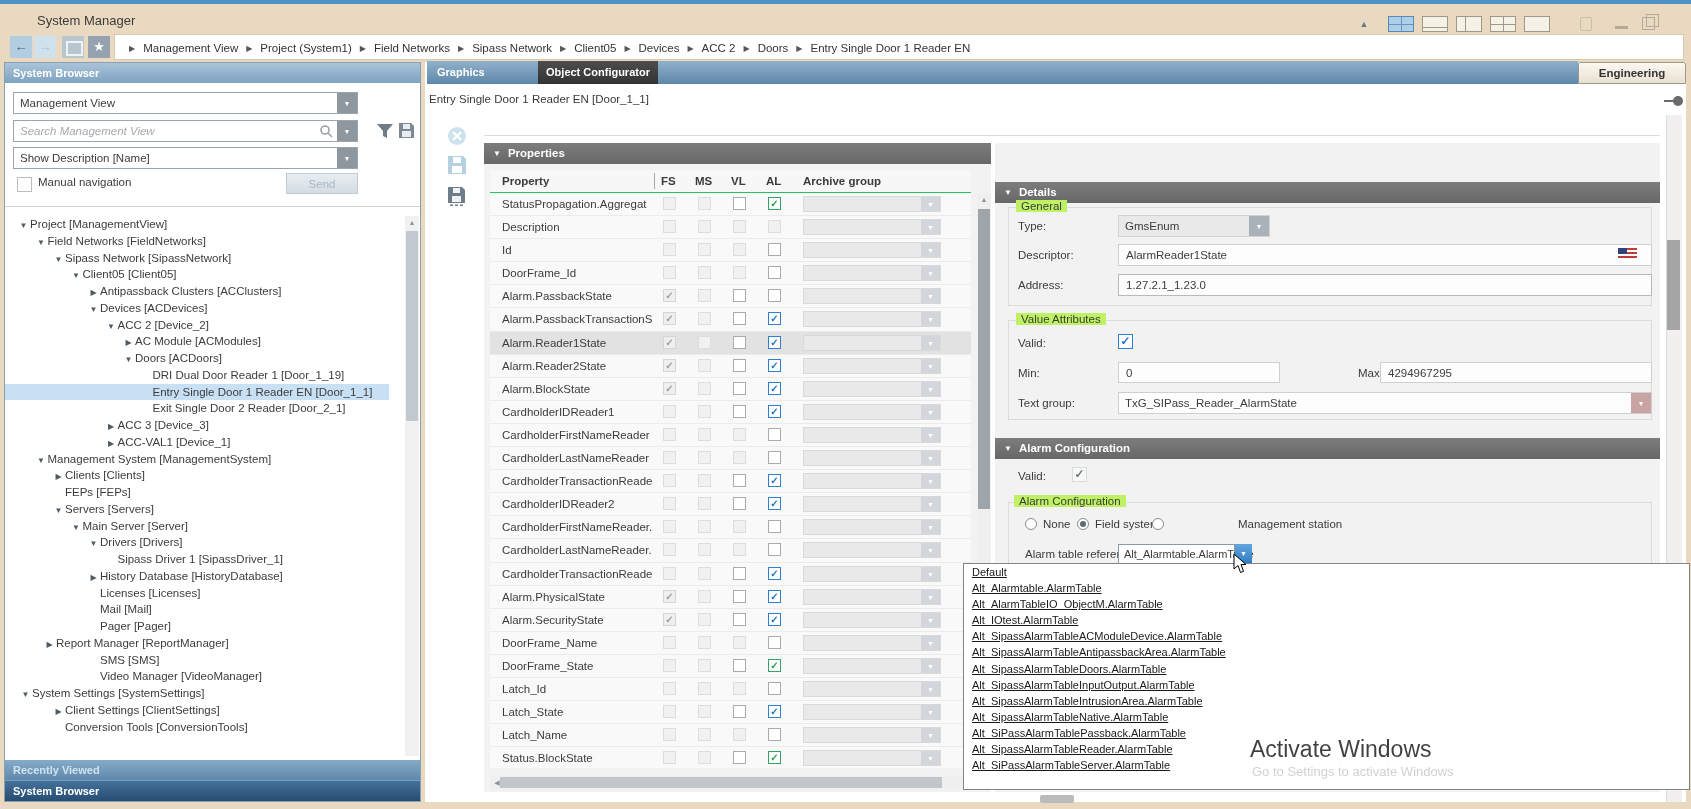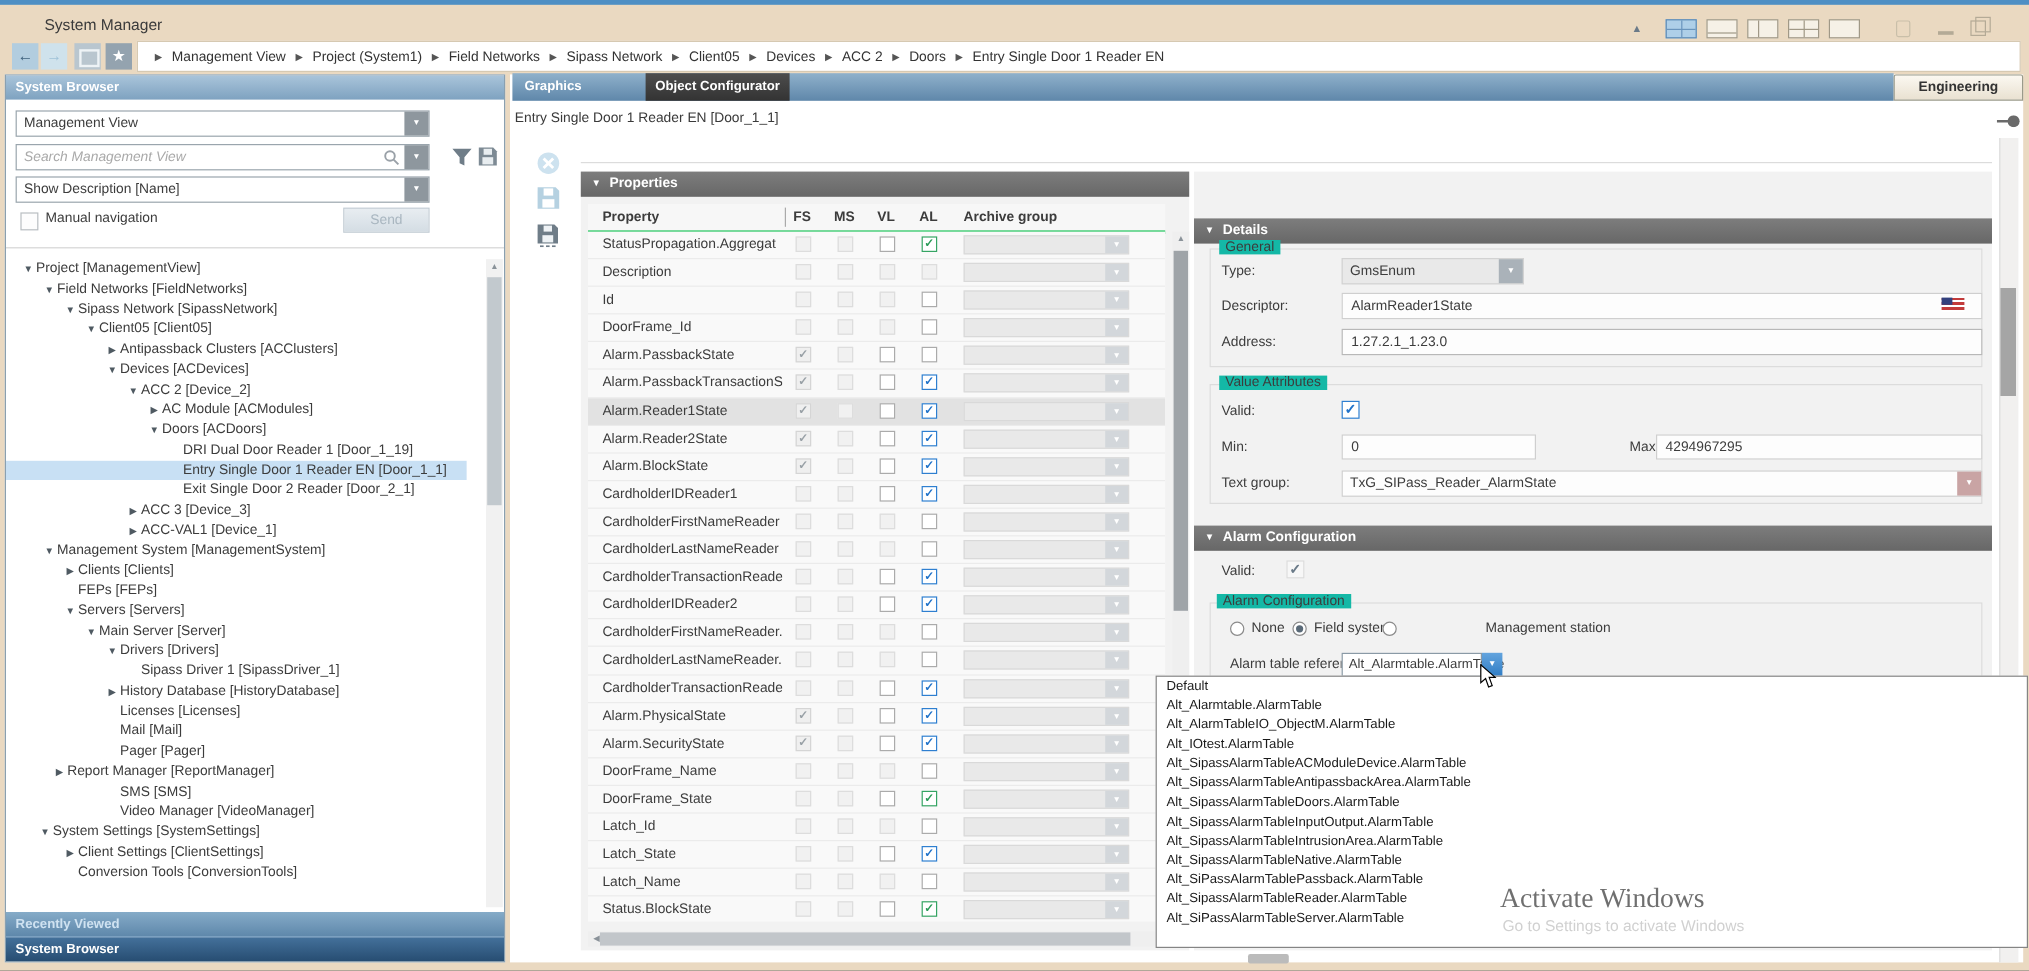--- a/index.html
+++ b/index.html
@@ -1,18 +1,18 @@
 <!DOCTYPE html>
 <html><head>
 <meta charset="utf-8">
 <style>
   html,body{margin:0;padding:0;background:#555;}
   #screen{position:relative;width:1691px;height:809px;background:#ead9c1;font-family:"Liberation Sans",sans-serif;overflow:hidden;color:#3c3c3c;}
   .abs{position:absolute;}
-  .nowrap{white-space:nowrap;overflow:hidden;}
+  .nowrap{white-space:nowrap;overflow:hidden;text-decoration:underline;}
 
   
   #topstrip{left:0;top:0;width:1691px;height:4px;background:#4e8fc4;}
   #titlebar{left:0;top:4px;width:1691px;height:28px;}
   #window-title{left:37px;top:9px;font-size:13px;color:#3b3b3b;}
   .wicon{top:12px;width:26px;height:16px;border:1px solid #a09886;background:#f6f1e7;box-sizing:border-box;}
   .wicon.active{border-color:#5b89b4;background:#aecfe8;}
   .wicon .h{position:absolute;left:0;right:0;height:1px;background:#a09886;}
   .wicon .v{position:absolute;top:0;bottom:0;width:1px;background:#a09886;}
   .wicon.active .h,.wicon.active .v{background:#6a95bd;}
@@ -97,40 +97,40 @@
   #prop-vscroll{position:absolute;left:493px;top:50px;width:14px;height:579px;background:#efefef;}
   #prop-vthumb{position:absolute;left:494px;top:66px;width:12px;height:300px;background:#9fa4a8;}
   #prop-hscroll{position:absolute;left:6px;top:633px;width:485px;height:13px;background:#efefef;}
   #prop-hthumb{position:absolute;left:16px;top:634px;width:442px;height:11px;background:#c2c6ca;}
 
   
   .fieldlabel{font-size:11.5px;color:#3c3c3c;}
   .inputbox{background:#fdfdfd;border:1px solid #cfcfcf;box-sizing:border-box;font-size:11.5px;}
   .inputbox .val{position:absolute;left:7px;top:0;line-height:20px;white-space:nowrap;}
   .groupbox{border:1px solid #dcdcdc;box-sizing:border-box;}
-  .grouplabel{position:absolute;background:#14b8a6;padding:0 5px;font-size:11.5px;color:#3c3c3c;}
+  .grouplabel{position:absolute;background:#bef264;padding:0 5px;font-size:11.5px;color:#3c3c3c;}
   #det-panel{left:995px;top:143px;width:665px;height:649px;background:#f2f2f2;}
   .radio{position:absolute;width:12px;height:12px;border:1px solid #8b8b8b;border-radius:50%;background:#fff;box-sizing:border-box;}
   .radio.on:before{content:"";position:absolute;left:2px;top:2px;width:6px;height:6px;border-radius:50%;background:#5a6a78;}
   #flag-us{left:1618px;top:248px;width:19px;height:12px;background:repeating-linear-gradient(#c23b3b 0 2px,#fff 2px 4px);}
   #flag-us:before{content:"";position:absolute;left:0;top:0;width:9px;height:6px;background:#33417e;}
 
   
   #alarm-combo{left:1118px;top:544px;width:117px;height:20px;background:#fff;border:1px solid #8a9aa6;box-sizing:border-box;}
   #alarm-combo .val{position:absolute;left:5px;line-height:18px;font-size:11px;white-space:nowrap;}
   #alarm-combo-btn{left:1235px;top:544px;width:17px;height:20px;background:linear-gradient(#63a4de,#2f7cc4);color:#fff;font-size:7px;text-align:center;line-height:20px;}
   #ddlist{left:963px;top:563px;width:727px;height:227px;background:#fff;border:1px solid #848484;box-sizing:border-box;z-index:50;overflow:hidden;}
   .dditem{height:16.1px;line-height:16.1px;font-size:11px;padding-left:8px;white-space:nowrap;color:#1a1a1a;}
   #cursor{left:1233px;top:553px;z-index:70;}
 
   
   #right-scroll{left:1666px;top:115px;width:15px;height:687px;background:#f1f0ef;border-left:1px solid #dcdcdc;}
   #right-thumb{left:1667px;top:240px;width:13px;height:90px;background:#a5a5a5;}
   #bottom-blob{left:1040px;top:795px;width:34px;height:8px;background:#bbb;border-radius:2px;}
-  #watermark1{left:1250px;top:736px;font-size:23px;color:#404040;opacity:0.75;z-index:60;font-family:Liberation Serif, serif;}
+  #watermark1{left:1250px;top:736px;font-size:23px;color:#000000;opacity:0.75;z-index:60;font-family:Liberation Sans, sans-serif;}
   #watermark2{left:1252px;top:764px;font-size:13px;color:#ababab;opacity:0.55;z-index:60;}
 </style>
 </head>
 <body>
 
 <div id="screen">
   <div class="abs" id="topstrip"></div>
   <div class="abs" id="titlebar">
     <div class="abs" id="window-title">System Manager</div>
     <div class="abs" id="icon-collapse">▲</div>
@@ -212,21 +212,21 @@
         <div class="trow" style="padding-left: 64.5px;"><span class="tarrow">▼</span><span>Main Server [Server]</span></div>
         <div class="trow" style="padding-left: 82px;"><span class="tarrow">▼</span><span>Drivers [Drivers]</span></div>
         <div class="trow" style="padding-left: 99.5px;"><span class="tarrow"></span><span>Sipass Driver 1 [SipassDriver_1]</span></div>
         <div class="trow" style="padding-left: 82px;"><span class="tarrow">▶</span><span>History Database [HistoryDatabase]</span></div>
         <div class="trow" style="padding-left: 82px;"><span class="tarrow"></span><span>Licenses [Licenses]</span></div>
         <div class="trow" style="padding-left: 82px;"><span class="tarrow"></span><span>Mail [Mail]</span></div>
         <div class="trow" style="padding-left: 82px;"><span class="tarrow"></span><span>Pager [Pager]</span></div>
         <div class="trow" style="padding-left: 38px;"><span class="tarrow">▶</span><span>Report Manager [ReportManager]</span></div>
         <div class="trow" style="padding-left: 82px;"><span class="tarrow"></span><span>SMS [SMS]</span></div>
         <div class="trow" style="padding-left: 82px;"><span class="tarrow"></span><span>Video Manager [VideoManager]</span></div>
-        <div class="trow" style="padding-left: 26px;"><span class="tarrow">▼</span><span>System Settings [SystemSettings]</span></div>
+        <div class="trow" style="padding-left: 14px;"><span class="tarrow">▼</span><span>System Settings [SystemSettings]</span></div>
         <div class="trow" style="padding-left: 47px;"><span class="tarrow">▶</span><span>Client Settings [ClientSettings]</span></div>
         <div class="trow" style="padding-left: 47px;"><span class="tarrow"></span><span>Conversion Tools [ConversionTools]</span></div>
       </div>
     <div class="abs" id="tree-scroll">
       <span class="scroll-arrow" style="top:0">▲</span>
     </div>
     <div class="abs" id="tree-thumb"></div>
     <div class="abs" id="rv-bar">Recently Viewed</div>
     <div class="abs" id="sb-bar">System Browser</div>
   </div>

